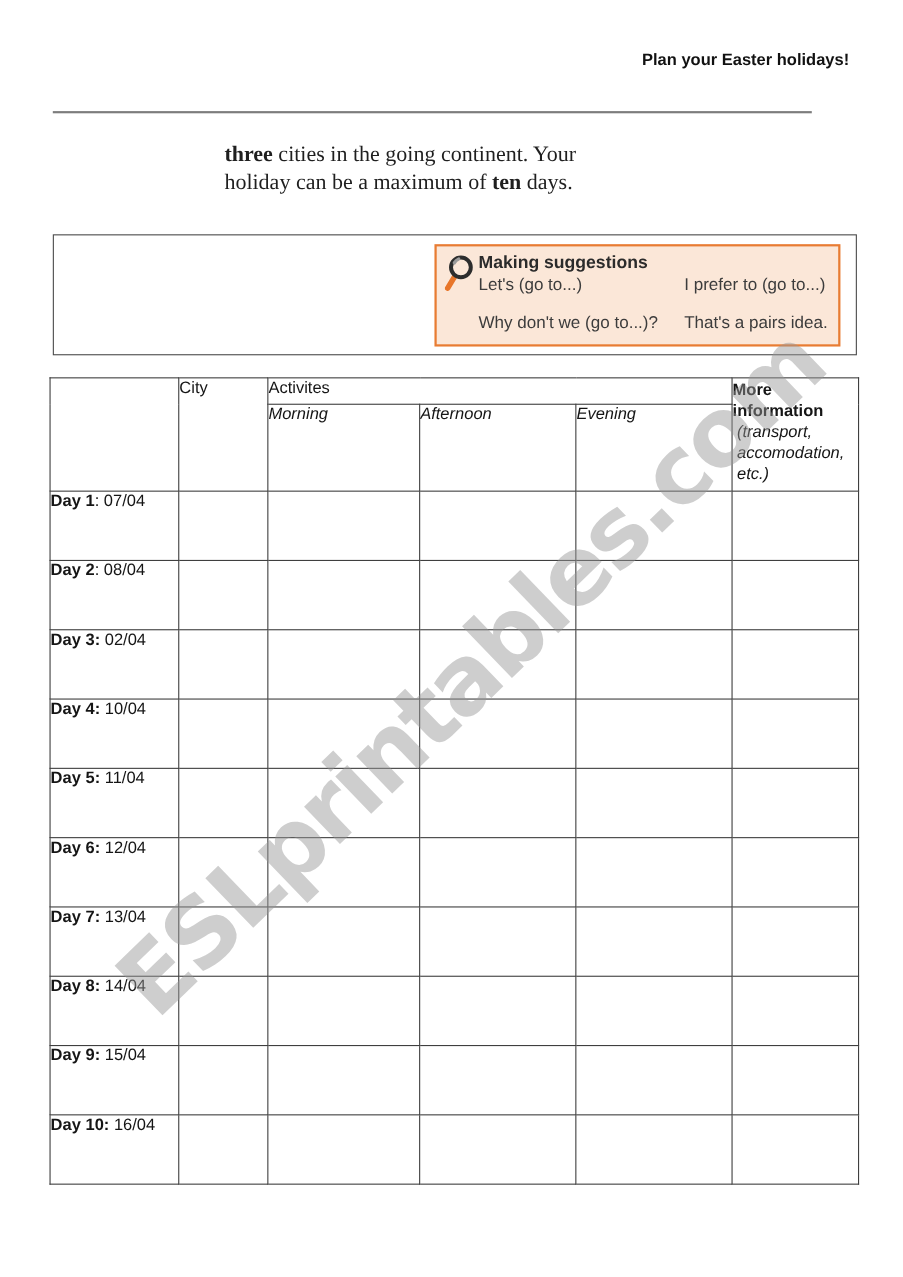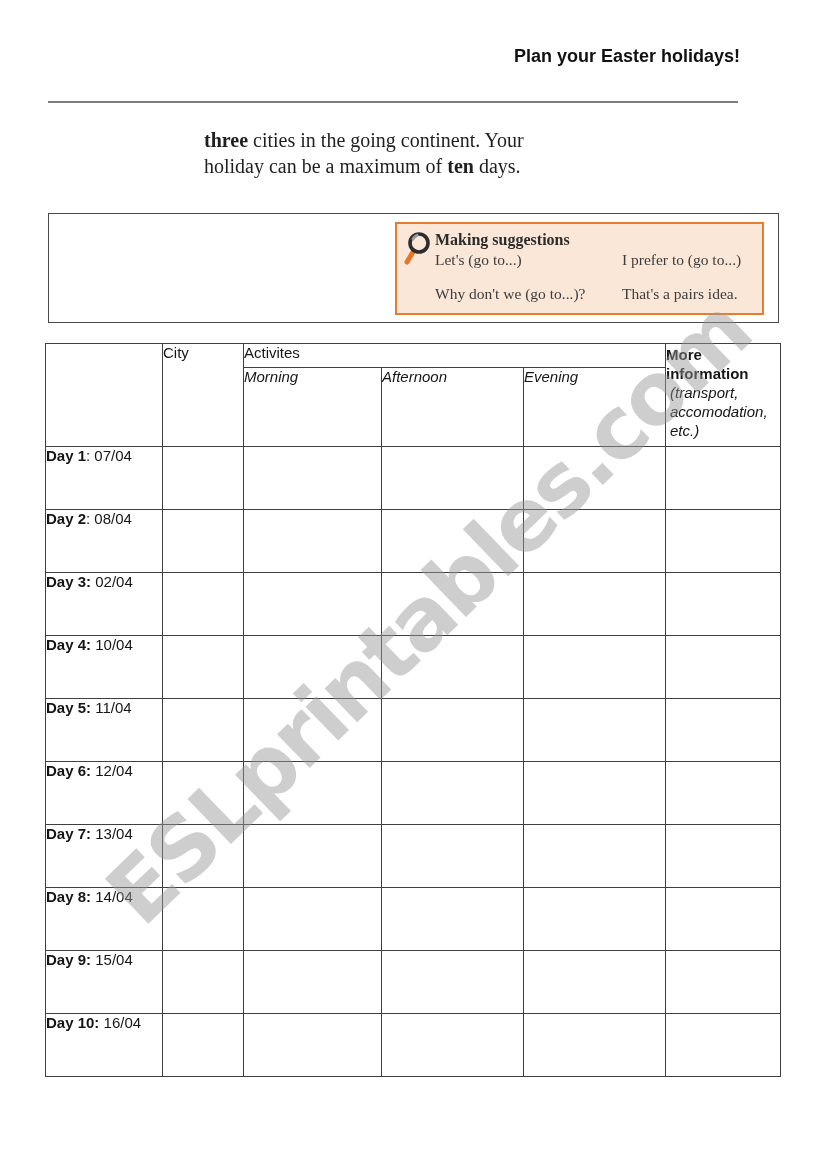--- a/index.html
+++ b/index.html
@@ -3,21 +3,21 @@
 <meta charset="utf-8">
 <style>
   html,body{margin:0;padding:0;background:#fff;}
   .page{
     position:relative;width:821px;height:1161px;background:#ffffff;
     overflow:hidden;font-family:"Liberation Sans",sans-serif;color:#1a1a1a;
   }
   
   .doc-title{
     position:absolute;top:46px;left:0;width:740px;text-align:right;
-    font-size:18px;font-weight:bold;color:#111;
+    font-size:15px;font-weight:bold;color:#111;padding-left:32px;
   }
   .rule{
     position:absolute;top:101px;left:48px;width:690px;height:2px;background:#7d7d7d;
   }
   
   .instruction{
     position:absolute;left:204px;top:128px;width:480px;
     font-family:"Liberation Serif","DejaVu Serif",serif;
     font-size:20px;line-height:25.5px;color:#1f1f1f;
   }
@@ -33,21 +33,21 @@
   }
   .qa-left ul{
     margin:5px 0 0 0;padding-left:33px;
     font-family:"Liberation Serif","DejaVu Serif",serif;
     font-size:15.5px;line-height:21.4px;color:#222;
   }
   .qa-left li{padding-left:2px;}
   
   .sugg-box{
     position:absolute;left:346px;top:8px;width:369px;height:93px;
-    background:#fbe7d8;border:2px solid #e87c33;box-sizing:border-box;font-family:Liberation Serif, serif;
+    background:#fbe7d8;border:2px solid #e87c33;box-sizing:border-box;
   }
   .sugg-icon{position:absolute;left:7px;top:7px;}
   .sugg-title{
     margin:7px 0 2px 38px;font-size:16px;font-weight:bold;color:#2b2b2b;
   }
   .sugg-grid{
     margin-left:38px;display:grid;grid-template-columns:187px auto;
     row-gap:16px;font-size:15.5px;color:#3c3c3c;
   }
   

